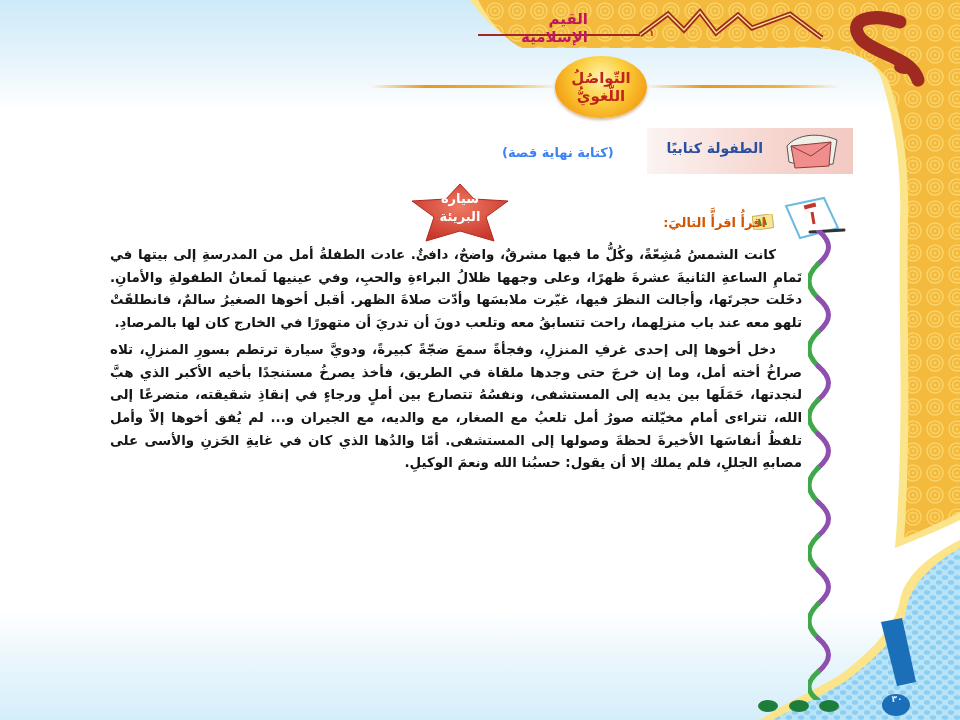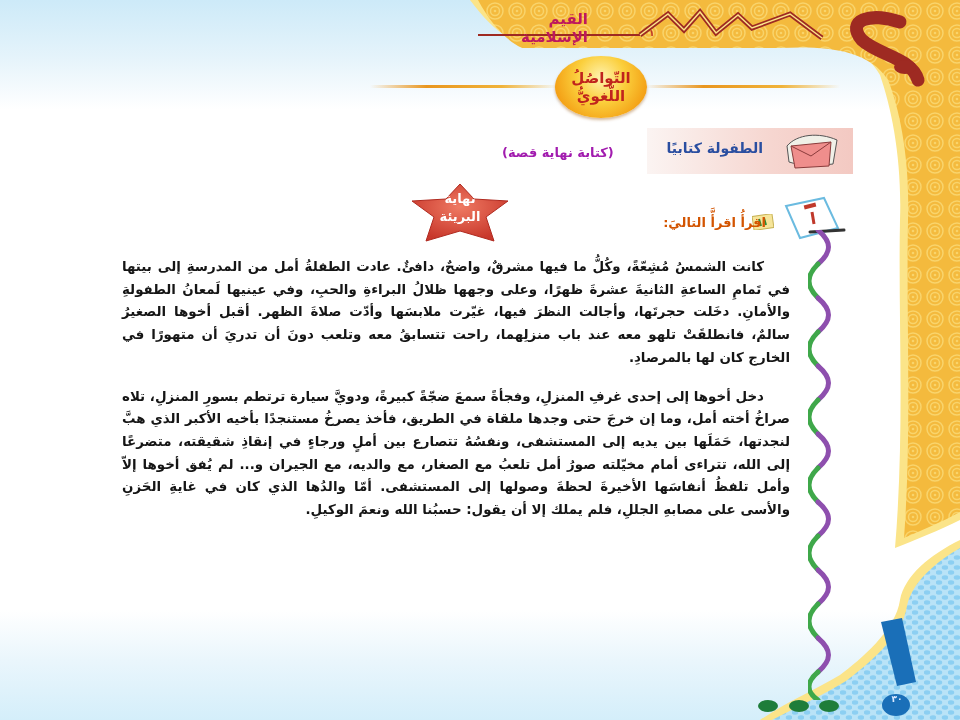--- a/index.html
+++ b/index.html
@@ -37,42 +37,42 @@
 
     
     .write-banner {
       position:absolute; left:647px; top:128px; width:206px; height:46px;
       background: linear-gradient(to right, #fbf4f2 0%, #f6d6d0 60%, #f3c9c2 100%);
     }
     .write-banner-label {
       position:absolute; right:90px; top:12px; color:#2a4ea0; font-weight:bold; font-size:14px; direction:rtl;
     }
     .subtitle {
-      position:absolute; left:502px; top:145px; font-size:13px; font-weight:bold; color:#a21caf; direction:rtl;
+      position:absolute; left:502px; top:145px; font-size:13px; font-weight:bold; color:#3b82f6; direction:rtl;
     }
 
     
     .star { position:absolute; left:398px; top:183px; width:124px; height:60px; }
     .star-text {
       position:absolute; left:398px; top:190px; width:124px; text-align:center; color:#fff;
       font-weight:bold; font-size:13px; line-height:18px; direction:rtl;
     }
 
     .read-label {
       position:absolute; right:194px; top:215px; color:#d35400; font-weight:bold; font-size:13px; direction:rtl;
     }
 
     
     .story {
       position:absolute; left:106px; top:240px; width:700px; direction:rtl; text-align:justify;
       text-align-last:right;
       font-size:13.4px; line-height:22.7px; color:#151515; font-weight:bold;
       font-family:"DejaVu Sans", sans-serif;
     }
-    .story p { margin:16px; }
+    .story p { margin:4px; }
     .story p.indent { text-indent:26px; }
 
     .page-number {
       position:absolute; left:884px; top:694px; width:26px; text-align:center; color:#dce9ff;
       font-size:9px; font-weight:bold;
     }
   </style>
 </head>
 <body>
 
@@ -136,21 +136,21 @@
 <svg class="star" viewBox="0 0 124 60">
   <defs>
     <radialGradient id="starg" cx="50%" cy="40%" r="60%">
       <stop offset="0%" stop-color="#ef7a63"></stop>
       <stop offset="100%" stop-color="#c8372b"></stop>
     </radialGradient>
   </defs>
   <path d="M62,1 L76,16 L110,18 L88,34 L96,58 L62,48 L28,58 L36,34 L14,18 L48,16 Z" fill="url(#starg)" stroke="#b02a20" stroke-width="1" stroke-linejoin="round"></path>
 </svg>
 <div class="star-text">
-  <div>نهاية</div>
+  <div>سيارة</div>
   <div>البريئة</div>
 </div>
 
 <svg class="abs" style="left:752px; top:214px;" width="22" height="16" viewBox="0 0 22 16">
   <rect x="1" y="1" width="20" height="14" fill="#f6e59a" stroke="#c7b255" transform="rotate(-8 11 8)"></rect>
   <path d="M7,5 L9,12 M12,4 L14,11" stroke="#2e8b3a" stroke-width="2"></path>
 </svg>
 <svg class="abs" style="left:782px; top:196px;" width="66" height="48" viewBox="0 0 66 48">
   <path d="M4,10 L42,2 L56,32 L18,42 Z" fill="#ffffff" stroke="#6bbbe0" stroke-width="2"></path>
   <rect x="22" y="8" width="12" height="4" fill="#c0392b" transform="rotate(-14 28 10)"></rect>

